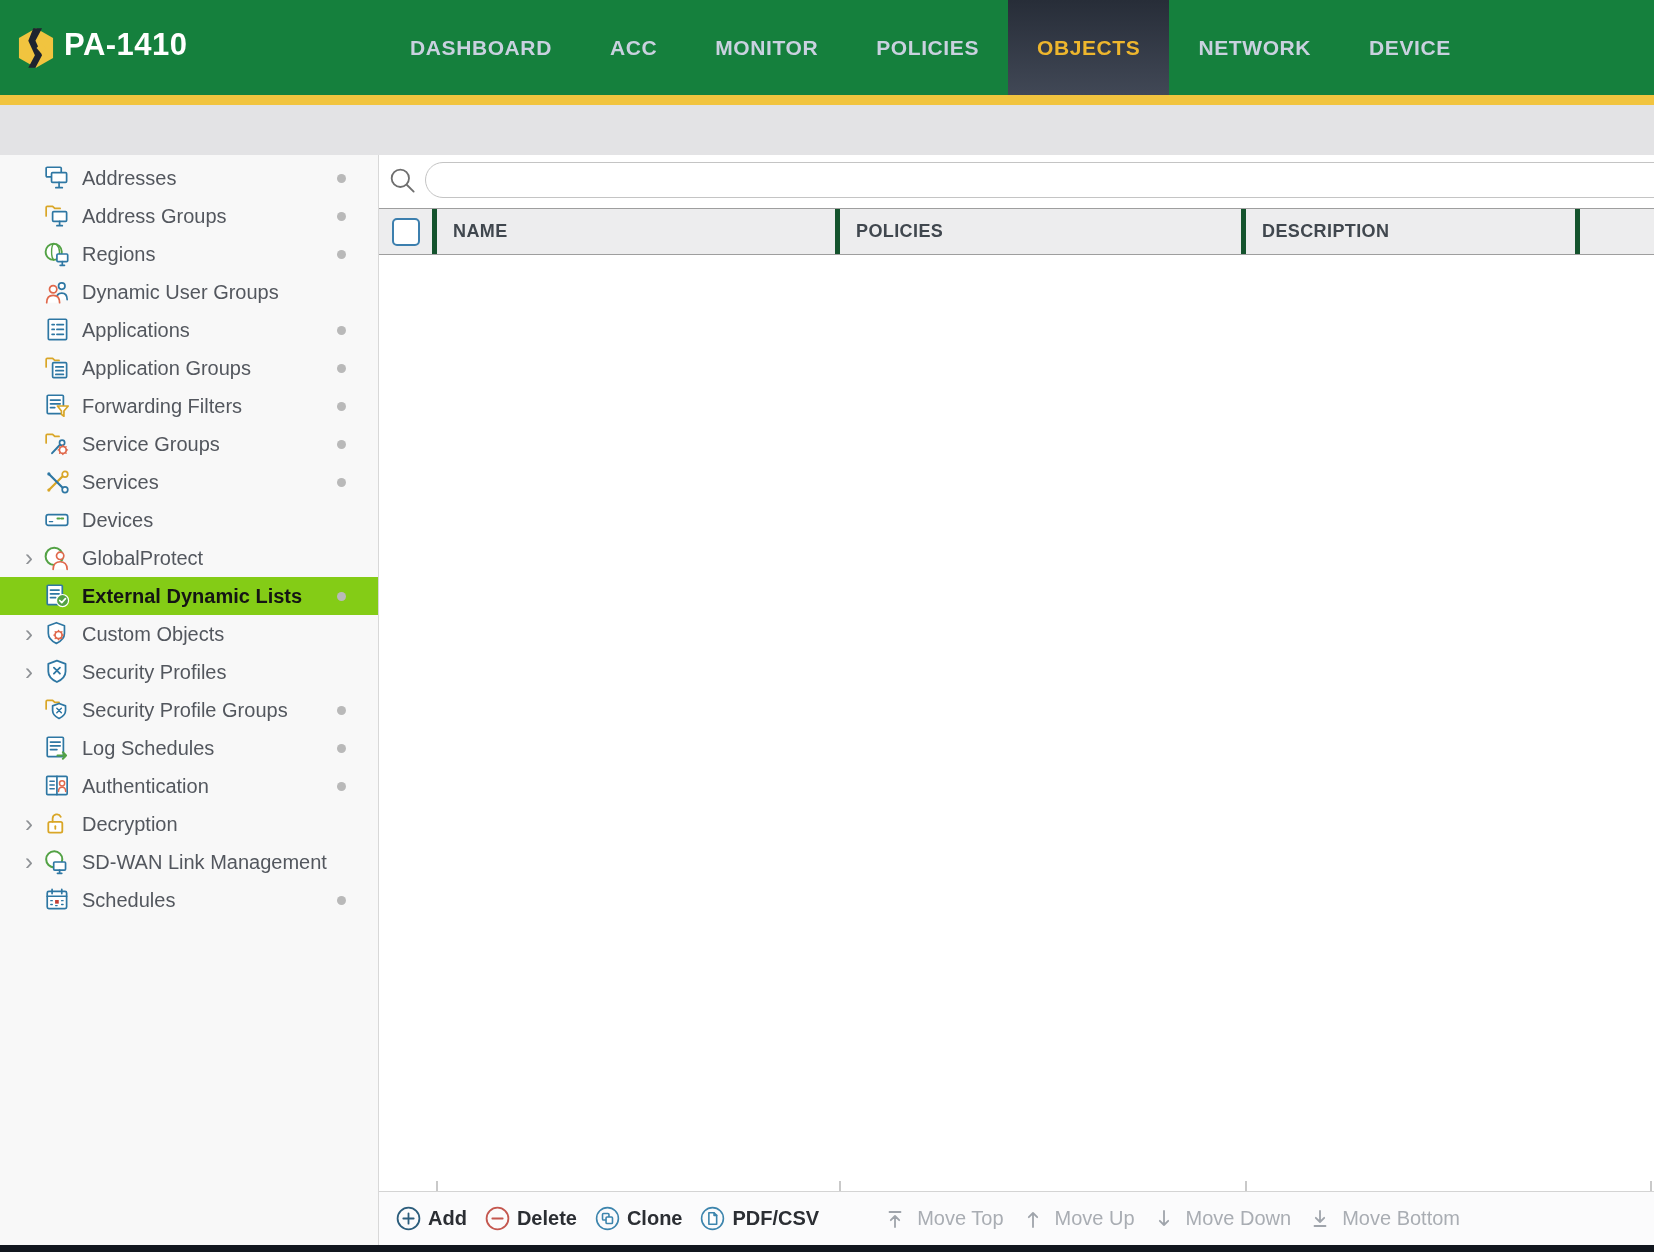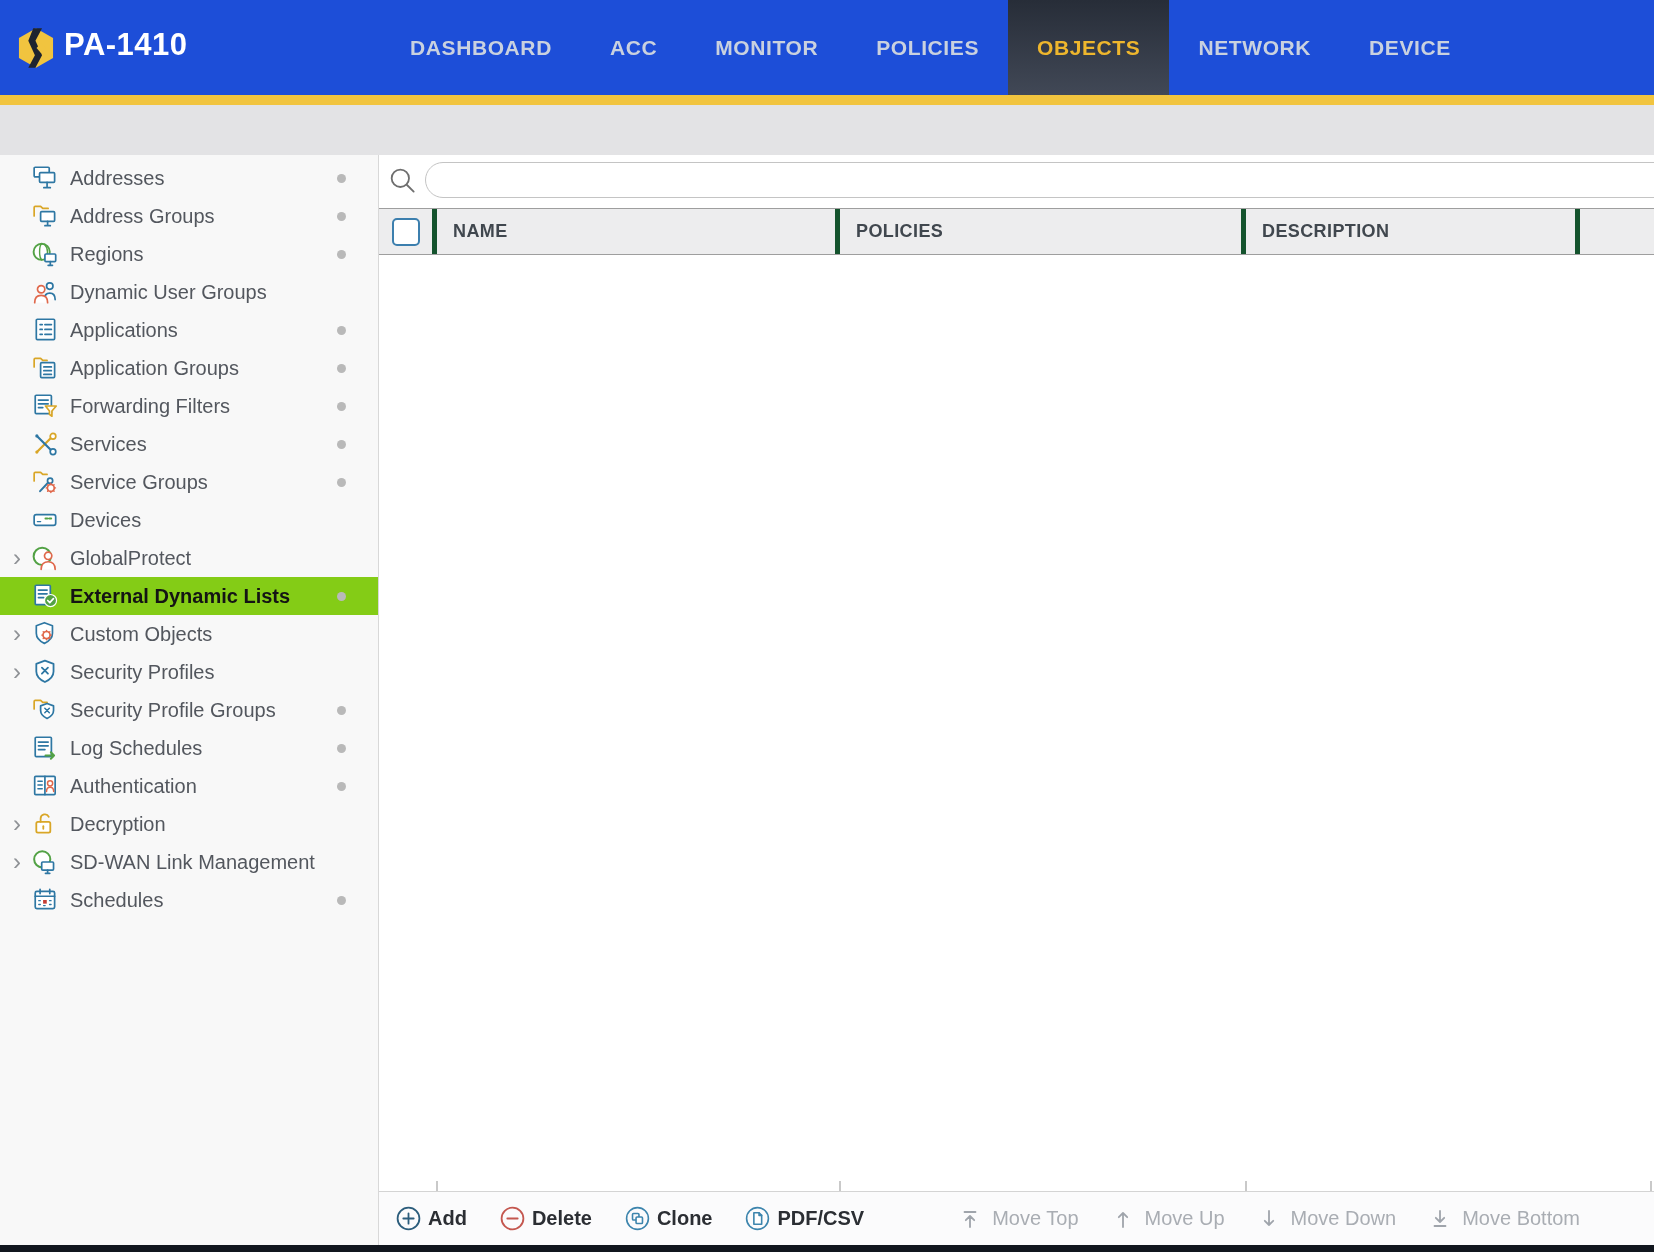--- a/index.html
+++ b/index.html
@@ -1,34 +1,34 @@
 <!DOCTYPE html>
 <html><head>
 <meta charset="utf-8">
 <style>
   html,body{margin:0;padding:0;background:#fff;}
   #app{position:relative;width:1654px;height:1252px;overflow:hidden;
        font-family:"Liberation Sans","DejaVu Sans",sans-serif;background:#fff;}
 
   
-  #topbar{position:absolute;left:0;top:0;width:1654px;height:108px;background:#1d4ed8;}
+  #topbar{position:absolute;left:0;top:0;width:1654px;height:108px;background:#15803d;}
   #logo{position:absolute;left:14px;top:26px;width:44px;height:44px;}
   #devtitle{position:absolute;left:64px;top:27px;font-size:31px;font-weight:700;color:#ffffff;letter-spacing:.5px;}
   #nav{position:absolute;left:381px;top:0;height:95px;display:flex;align-items:stretch;}
   .navtab{display:flex;align-items:center;padding:0 29px;font-size:21px;font-weight:700;
           color:#c9d1df;letter-spacing:.6px;cursor:pointer;}
   .navtab.active{background:linear-gradient(#272d38,#414856);color:#eeb62d;}
 
   #yellowbar{position:absolute;left:0;top:95px;width:1654px;height:10px;background:#f1c43f;}
   #grayband{position:absolute;left:0;top:105px;width:1654px;height:50px;background:#e3e3e5;}
 
   
   #sidebar{position:absolute;left:0;top:155px;width:379px;height:1090px;background:#f8f8f8;
            border-right:1px solid #d8d8d8;box-sizing:border-box;padding-top:4px;}
-  .srow{position:relative;display:flex;align-items:center;height:38px;padding-left:4px;cursor:pointer;}
+  .srow{position:relative;display:flex;align-items:center;height:38px;padding-left:16px;cursor:pointer;}
   .srow.selected{background:#84cc16;}
   .chev{width:26px;text-align:center;font-size:24px;line-height:20px;color:#8f9296;flex:0 0 26px;}
   .ic{width:28px;height:26px;flex:0 0 28px;margin-left:2px;}
   .slabel{margin-left:10px;font-size:20px;color:#53575e;white-space:nowrap;}
   .srow.selected .slabel{font-weight:700;color:#141414;}
   .dot{position:absolute;right:32px;top:50%;margin-top:-4.5px;width:9px;height:9px;border-radius:50%;background:#b9b9b9;}
 
   
   #content{position:absolute;left:379px;top:155px;width:1275px;height:1090px;background:#fff;overflow:hidden;}
   #searchrow{position:absolute;left:0;top:0;width:1275px;height:53px;background:#fff;}
@@ -46,21 +46,21 @@
   .th.c-desc{flex:0 0 334px;}
   .th.c-rest{flex:1 1 auto;border-right:none;}
   .cbox{width:24px;height:24px;border:2.5px solid #3c7fae;border-radius:5px;background:#fff;cursor:pointer;}
 
   #tbody{position:absolute;left:0;top:100px;width:1275px;height:936px;background:#fff;}
   .tick{position:absolute;width:2px;height:10px;background:#c9c9c9;top:1026px;}
 
   
   #btoolbar{position:absolute;left:0;top:1036px;width:1275px;height:54px;background:#fbfbfc;
             border-top:1px solid #d4d4d4;box-sizing:border-box;display:flex;align-items:center;
-            padding-left:16px;gap:32px;}
+            padding-left:16px;gap:17px;}
   .tbtn{display:flex;align-items:center;gap:6px;font-size:20px;font-weight:600;color:#2b2e33;cursor:pointer;white-space:nowrap;}
   .tbtn.disabled{color:#a9adb3;font-weight:400;cursor:default;gap:10px;}
   .tbtn svg{width:27px;height:27px;}
   .tbtn.disabled svg{width:24px;height:24px;}
   .grp-gap{width:86px;flex:0 0 30px;}
 
   #bottombar{position:absolute;left:0;top:1245px;width:1654px;height:7px;background:#11161e;}
 
   svg *{vector-effect:non-scaling-stroke;}
 </style>
@@ -164,44 +164,44 @@
         <path d="M6 6.5h9M6 10h9M6 13.5h4" stroke="#2e77a3"></path>
         <path d="M12.5 12h10l-4 4.6v4.9l-2.3-1.7v-3.2z" stroke="#d9a627" fill="#fff"></path>
       </svg>
       <span class="slabel">Forwarding Filters</span>
       <span class="dot"></span>
     </div>
 
     <div class="srow">
       <span class="chev"></span>
       <svg class="ic" viewBox="0 0 26 24" fill="none" stroke-width="1.7" stroke-linecap="round" stroke-linejoin="round">
+        <path d="M2 11V4a1 1 0 0 1 1-1h5l2 2h4" stroke="#d9a627"></path>
+        <path d="M7.5 20.5 15.5 12" stroke="#2e77a3" stroke-width="2"></path>
+        <circle cx="16.8" cy="10.8" r="2.4" stroke="#2e77a3" fill="#fff"></circle>
+        <circle cx="17.5" cy="17.5" r="3.2" stroke="#e0684b" fill="#fff"></circle>
+        <path d="M17.5 13.2v1.1M17.5 20.7v1.1M13.2 17.5h1.1M20.7 17.5h1.1M14.5 14.5l.8.8M19.7 19.7l.8.8M14.5 20.5l.8-.8M19.7 15.3l.8-.8" stroke="#e0684b" stroke-width="1.4"></path>
+      </svg>
+      <span class="slabel">Service Groups</span>
+      <span class="dot"></span>
+    </div>
+
+    <div class="srow">
+      <span class="chev"></span>
+      <svg class="ic" viewBox="0 0 26 24" fill="none" stroke-width="1.7" stroke-linecap="round" stroke-linejoin="round">
         <path d="M5 19 18 6" stroke="#d9a627" stroke-width="2.2"></path>
         <circle cx="19.5" cy="4.8" r="2.6" stroke="#d9a627" fill="#fff"></circle>
         <circle cx="4.5" cy="19.5" r="1.5" fill="#d9a627"></circle>
         <path d="M5 5 18 18" stroke="#2e77a3" stroke-width="2.2"></path>
         <circle cx="19.5" cy="19.2" r="2.6" stroke="#2e77a3" fill="#fff"></circle>
         <circle cx="4.5" cy="4.5" r="1.5" fill="#2e77a3"></circle>
       </svg>
       <span class="slabel">Services</span>
       <span class="dot"></span>
     </div>
 
-    <div class="srow">
-      <span class="chev"></span>
-      <svg class="ic" viewBox="0 0 26 24" fill="none" stroke-width="1.7" stroke-linecap="round" stroke-linejoin="round">
-        <path d="M2 11V4a1 1 0 0 1 1-1h5l2 2h4" stroke="#d9a627"></path>
-        <path d="M7.5 20.5 15.5 12" stroke="#2e77a3" stroke-width="2"></path>
-        <circle cx="16.8" cy="10.8" r="2.4" stroke="#2e77a3" fill="#fff"></circle>
-        <circle cx="17.5" cy="17.5" r="3.2" stroke="#e0684b" fill="#fff"></circle>
-        <path d="M17.5 13.2v1.1M17.5 20.7v1.1M13.2 17.5h1.1M20.7 17.5h1.1M14.5 14.5l.8.8M19.7 19.7l.8.8M14.5 20.5l.8-.8M19.7 15.3l.8-.8" stroke="#e0684b" stroke-width="1.4"></path>
-      </svg>
-      <span class="slabel">Service Groups</span>
-      <span class="dot"></span>
-    </div>
-
 
     <div class="srow">
       <span class="chev"></span>
       <svg class="ic" viewBox="0 0 26 24" fill="none" stroke-width="1.7" stroke-linecap="round" stroke-linejoin="round">
         <rect x="2" y="7" width="20" height="10" rx="2" stroke="#2e77a3" fill="#fff"></rect>
         <path d="M12.5 10.5h1.8M16 10.5h1.8" stroke="#53a245" stroke-width="2"></path>
         <path d="M5 13.5h3" stroke="#2e77a3" stroke-width="1.4"></path>
       </svg>
       <span class="slabel">Devices</span>
     </div>

